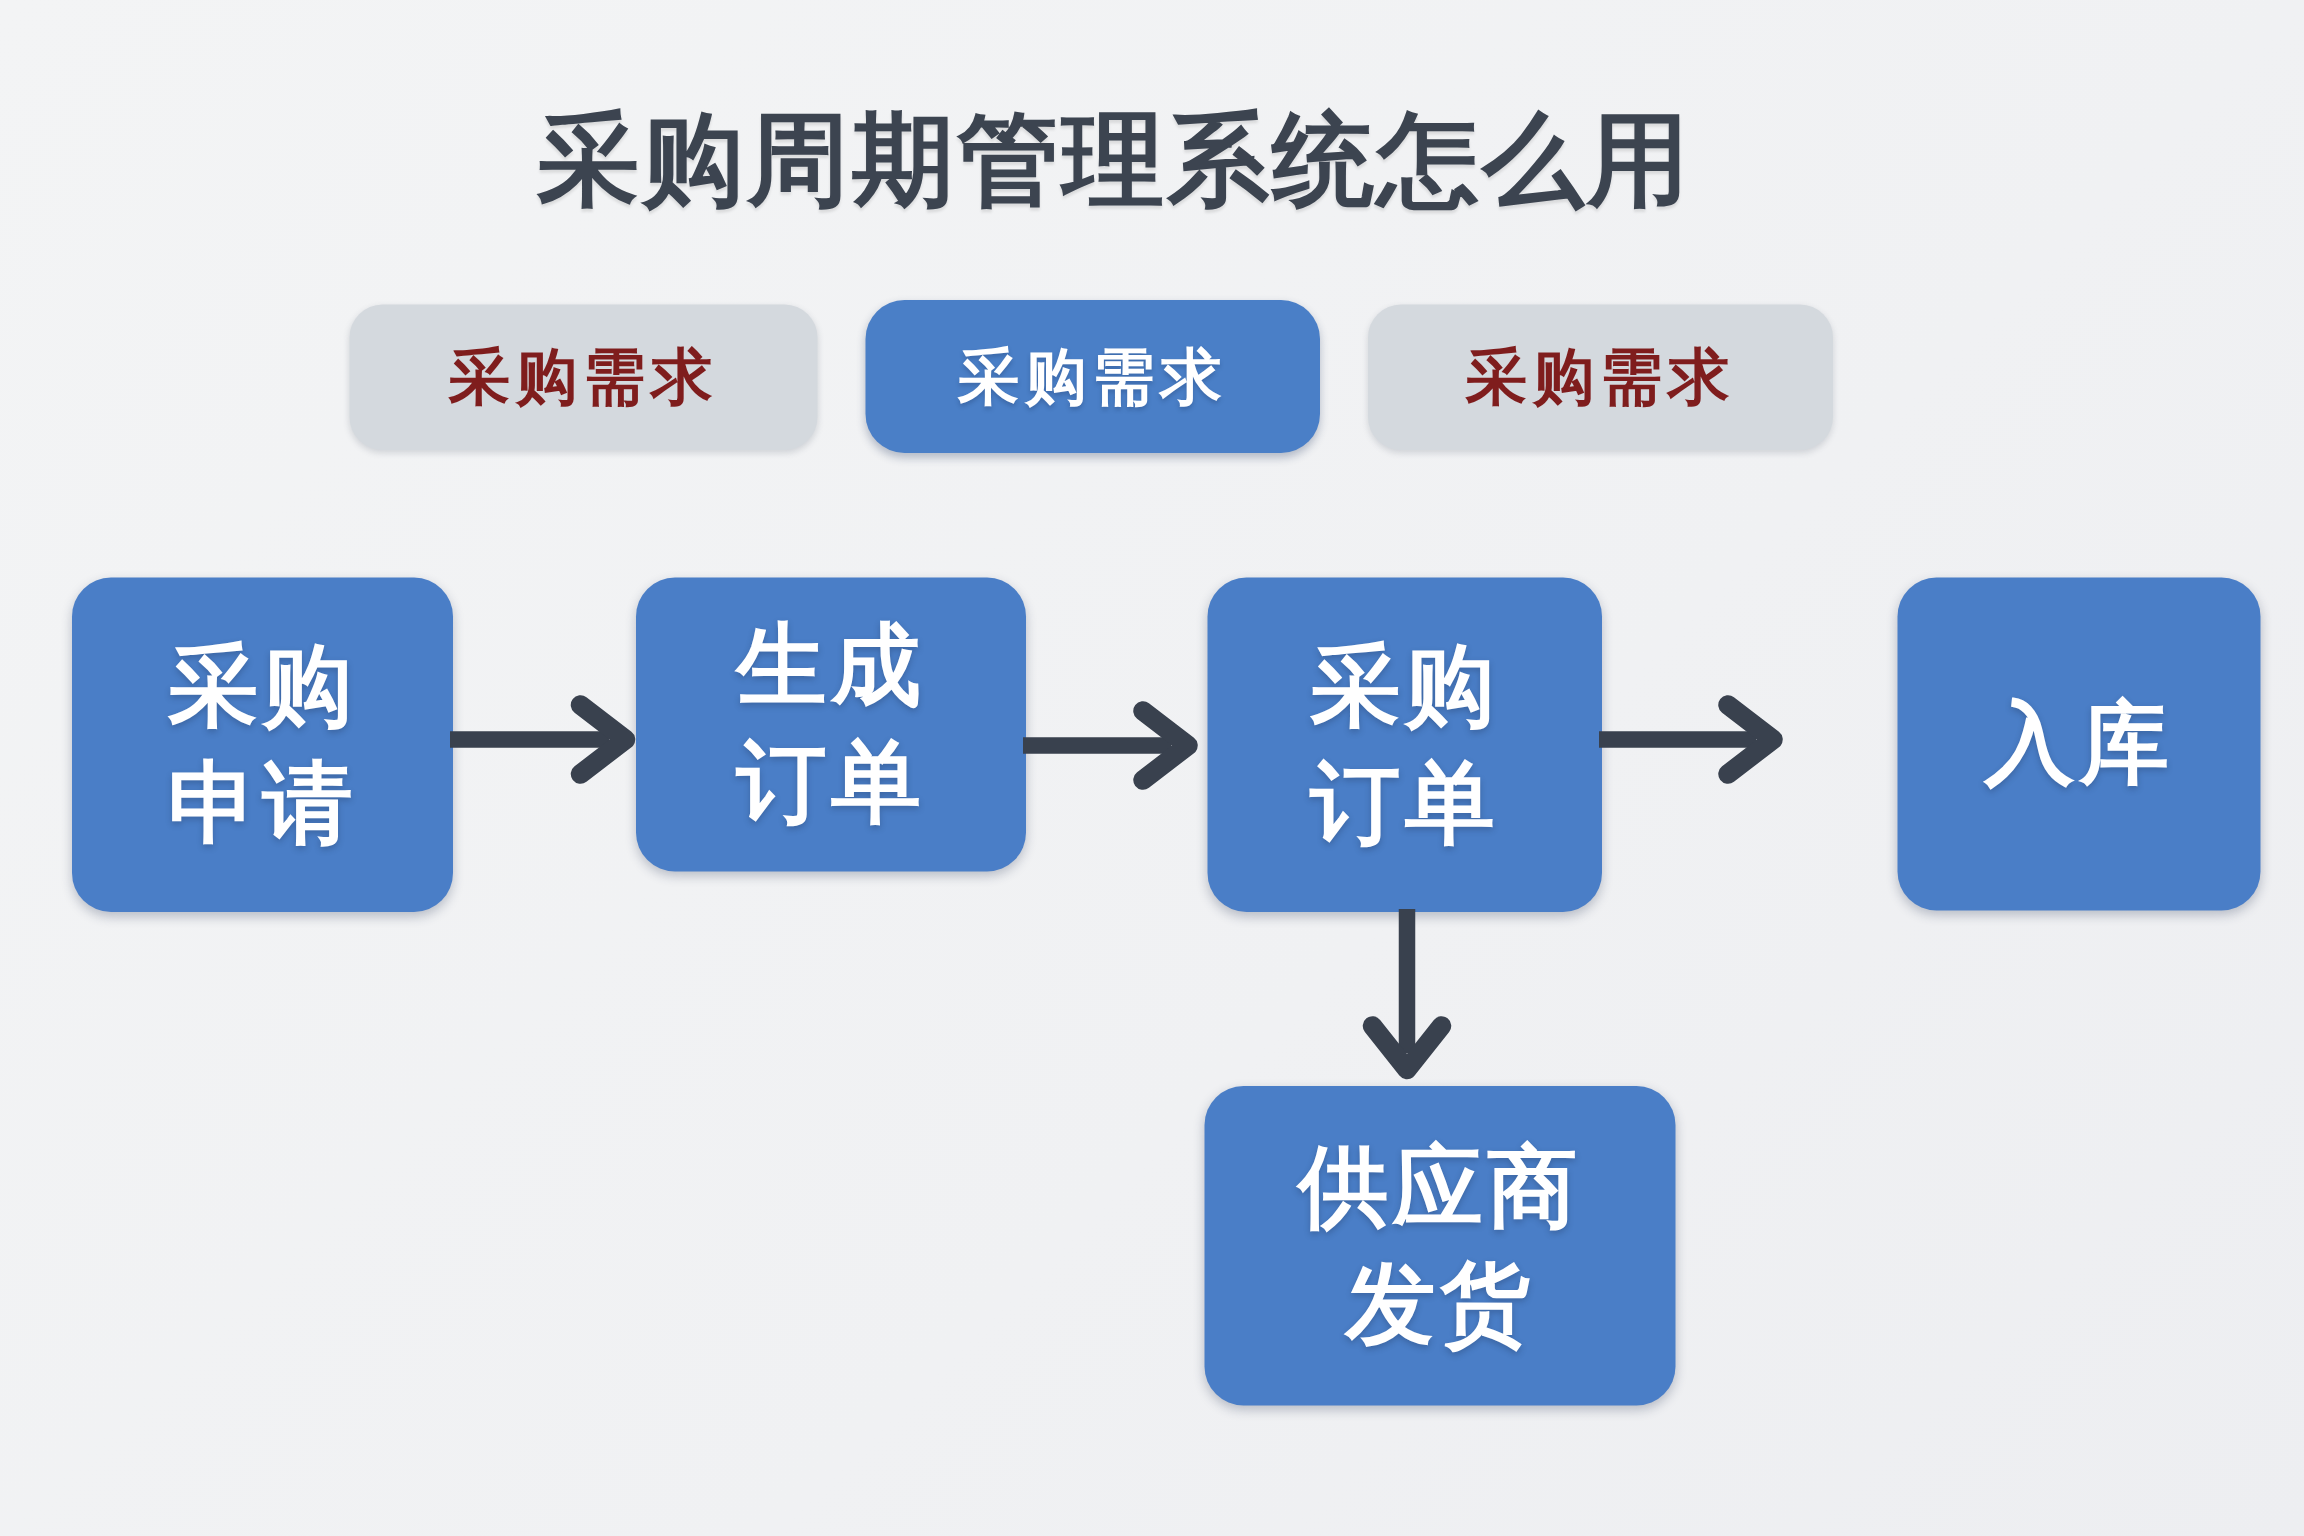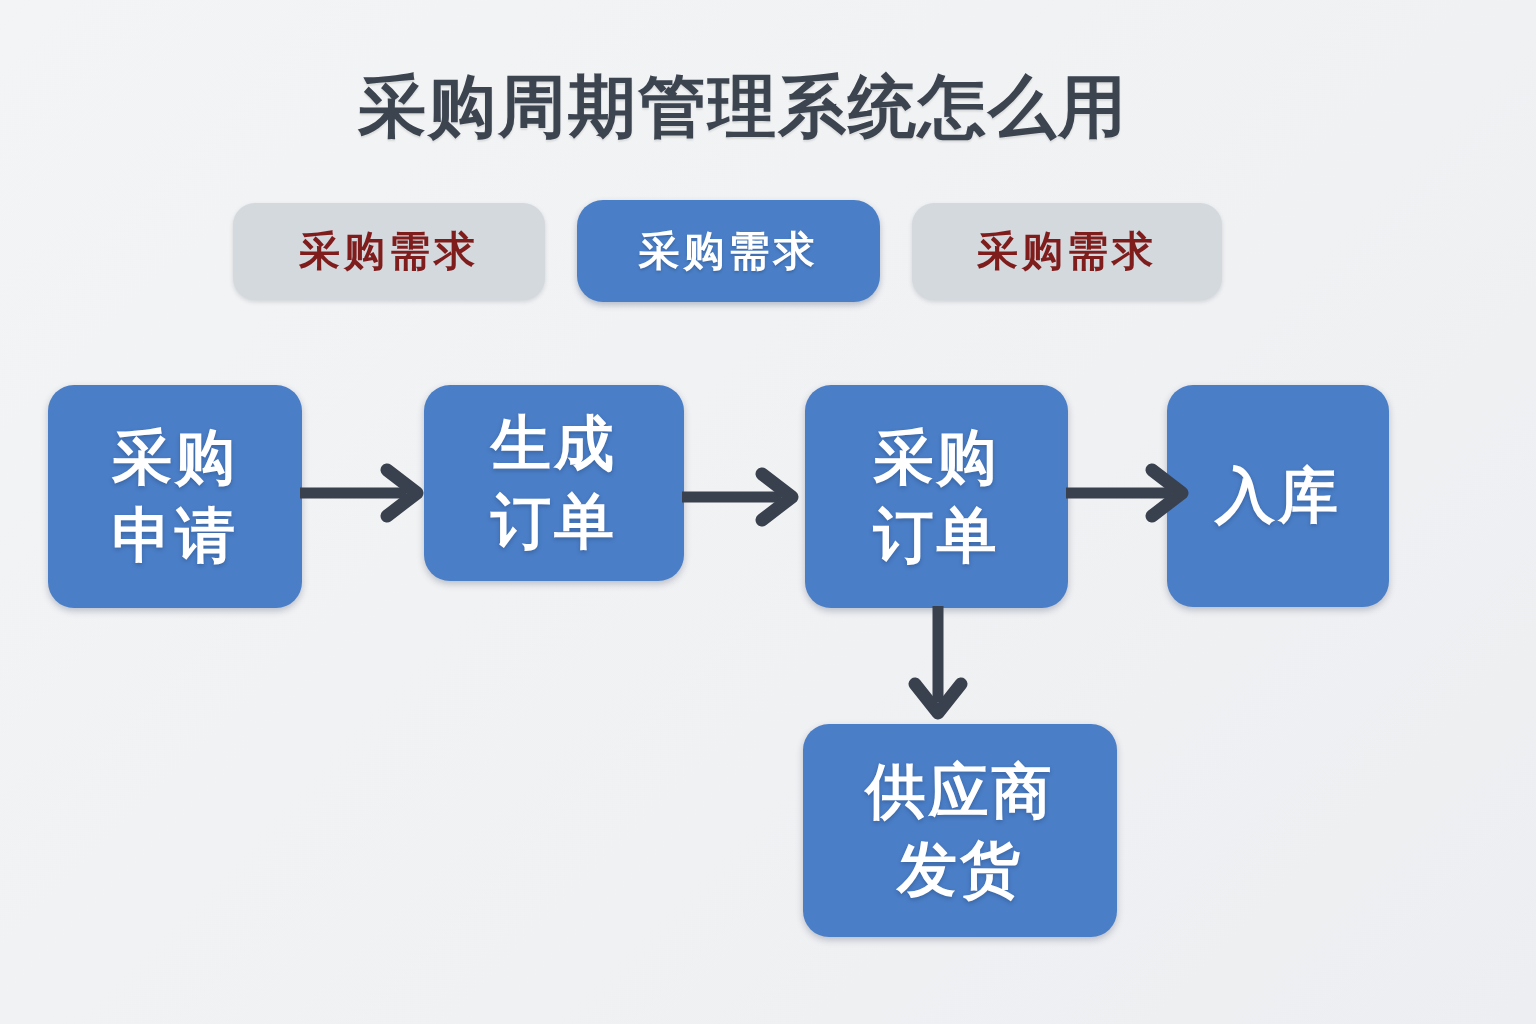--- a/index.html
+++ b/index.html
@@ -75,21 +75,21 @@
     line-height: 1.3;
     letter-spacing: 3px;
     border-radius: 26px;
     white-space: pre-line;
     box-shadow: 0 3px 7px rgba(40,55,85,0.28);
     text-shadow: 0 2px 4px rgba(25,45,80,0.30);
   }
   .node1 { left: 48px;   top: 385px; width: 254px; height: 223px; }
   .node2 { left: 424px;  top: 385px; width: 260px; height: 196px; }
   .node3 { left: 805px;  top: 385px; width: 263px; height: 223px; }
-  .node4 { left: 1167px; top: 385px; width: 222px; height: 222px; }
+  .node4 { left: 1265px; top: 385px; width: 242px; height: 222px; }
   .node5 { left: 803px;  top: 724px; width: 314px; height: 213px; }
 
   .arrow { position: absolute; }
   .arrow svg { display: block; }
   .arrow-1 { left: 300px;  top: 461px; }
   .arrow-2 { left: 682px;  top: 465px; }
   .arrow-3 { left: 1066px; top: 461px; }
   .arrow-4 { left: 906px;  top: 606px; }
 </style>
 </head>

